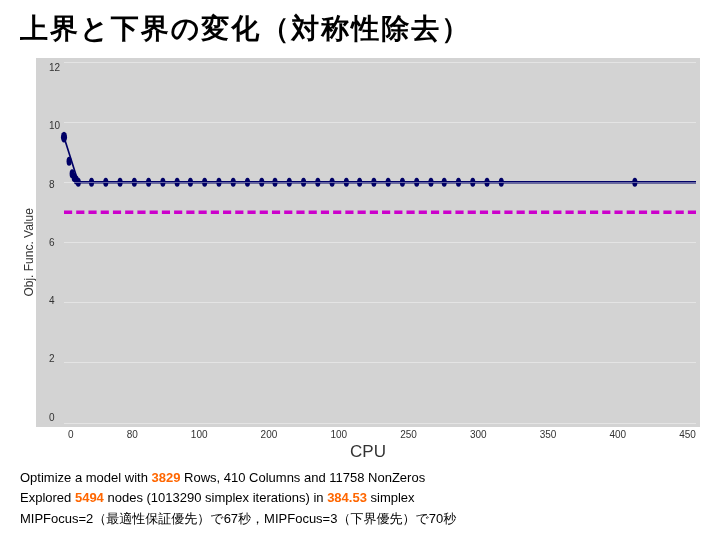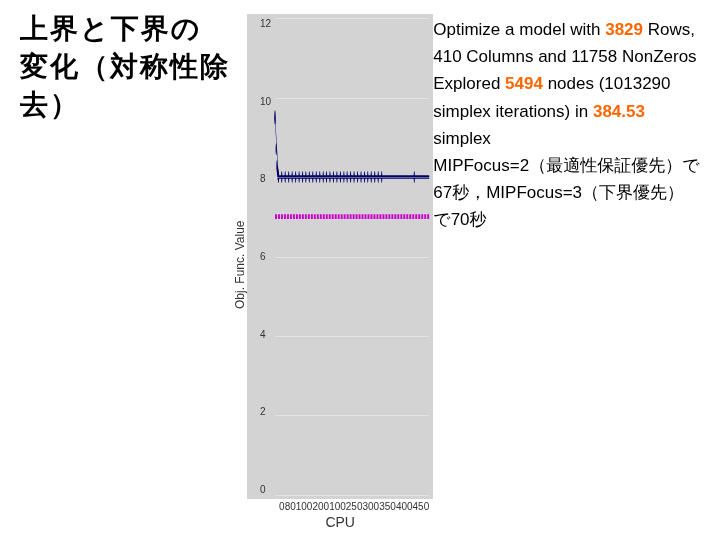--- a/index.html
+++ b/index.html
@@ -9,21 +9,21 @@
       background: #ffffff;
       font-family: Arial, sans-serif;
       overflow: hidden;
     }
 
     .page-container {
       width: 720px;
       height: 540px;
       padding: 10px 20px 10px 20px;
       display: flex;
-      flex-direction: row;
+      flex-direction: column;
     }
 
     .title {
       font-size: 28px;
       font-weight: bold;
       color: #000000;
       margin-bottom: 6px;
       letter-spacing: 2px;
     }
 
@@ -55,21 +55,21 @@
     }
 
     .chart-plot-area {
       flex: 1;
       position: relative;
       background: #d3d3d3;
       margin-top: 4px;
     }
 
     .x-axis-label {
-      font-size: 14px;
+      font-size: 17px;
       color: #333;
       text-align: center;
       margin-top: 2px;
     }
 
     .y-ticks {
       position: absolute;
       left: 0;
       top: 0;
       bottom: 0;
@@ -98,21 +98,21 @@
     
     .grid-line {
       position: absolute;
       left: 0;
       right: 0;
       border-top: 1px solid rgba(255,255,255,0.4);
     }
 
     .info-section {
       margin-top: 6px;
-      font-size: 17px;
+      font-size: 13px;
       line-height: 1.6;
       color: #000;
     }
 
     .highlight-orange { color: #ff6600; font-weight: bold; }
 
     svg.chart-svg {
       width: 100%;
       height: 100%;
       overflow: visible;

